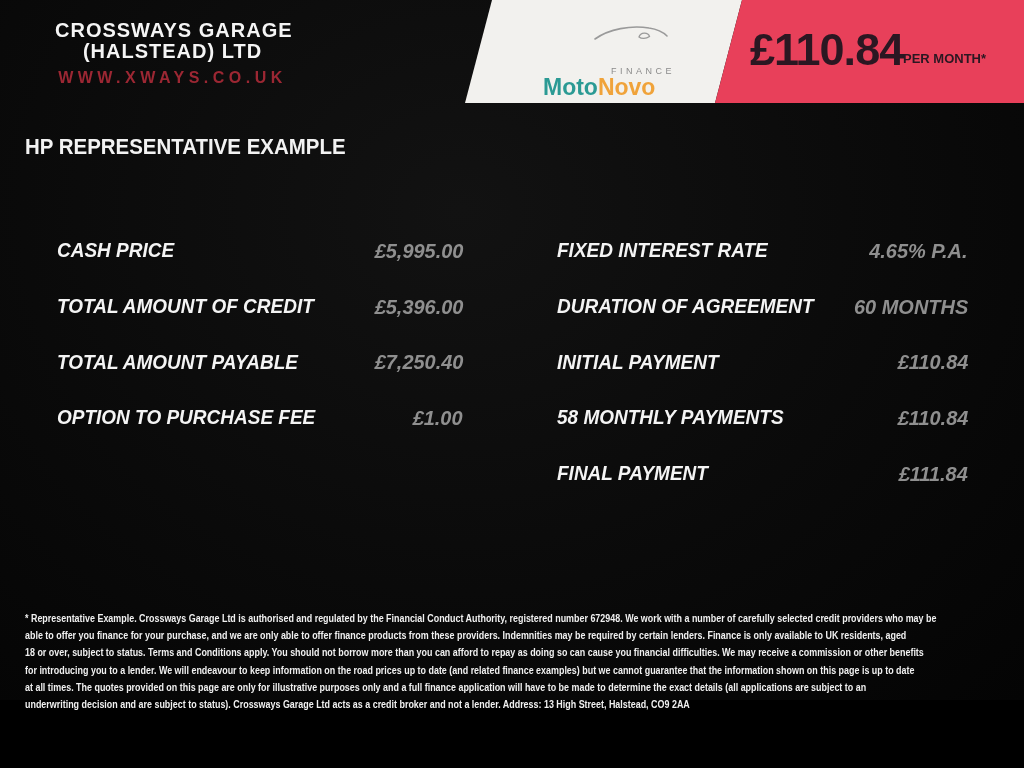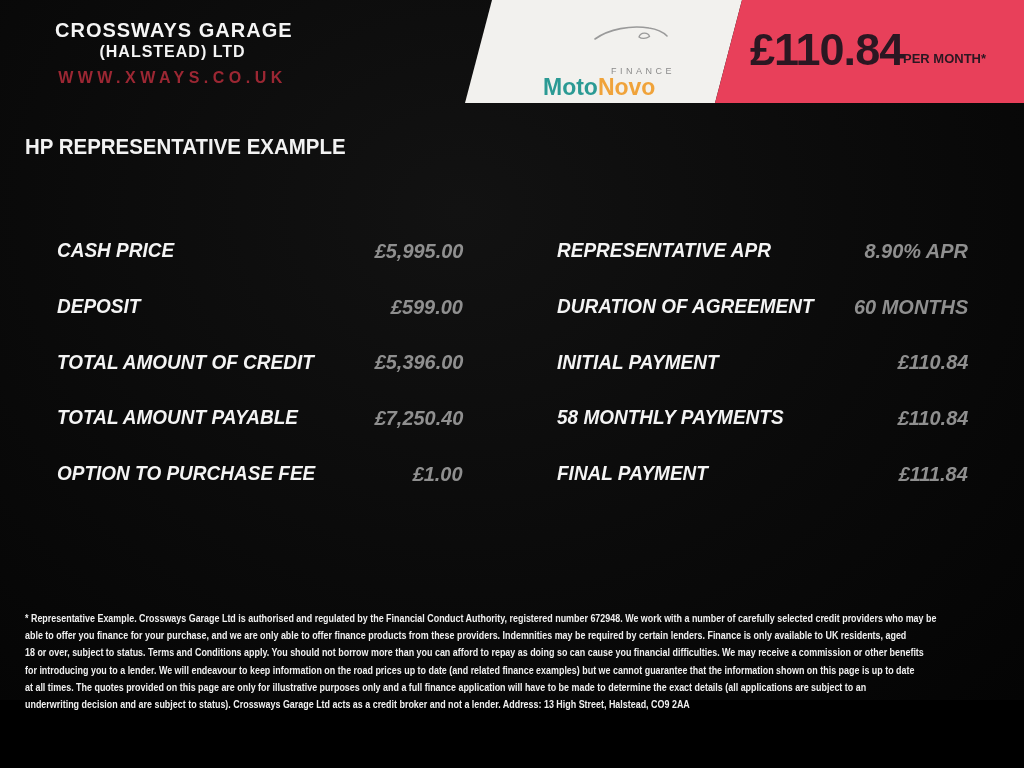--- a/index.html
+++ b/index.html
@@ -11,21 +11,21 @@
   }
   .page{
     position:relative;width:1024px;height:700px;
     background:radial-gradient(ellipse at 45% 30%, #121212 0%, #0a0a0a 55%, #040404 100%);
   }
 
   
   .banner{position:absolute;left:0;top:0;width:1024px;height:103px;}
   .dealer{position:absolute;left:55px;top:20px;width:235px;text-align:center;}
   .dealer-line1{color:#f5f5f5;font-weight:700;font-size:20px;letter-spacing:1px;line-height:21px;white-space:nowrap;}
-  .dealer-line2{color:#f5f5f5;font-weight:700;font-size:16px;letter-spacing:1px;line-height:21px;white-space:nowrap;}
+  .dealer-line2{color:#f5f5f5;font-weight:700;font-size:20px;letter-spacing:1px;line-height:21px;white-space:nowrap;}
   .dealer-site{margin-top:7px;color:#9c2733;font-weight:700;font-size:16px;letter-spacing:4.5px;white-space:nowrap;}
 
   .panel-white{
     position:absolute;inset:0;background:#f2f1ee;
     clip-path:polygon(492px 0, 742px 0, 715px 103px, 465px 103px);
   }
   .panel-red{
     position:absolute;inset:0;background:#e8405a;
     clip-path:polygon(742px 0, 1024px 0, 1024px 103px, 715px 103px);
   }
@@ -96,41 +96,37 @@
   </header>
 
   <h1 class="heading">HP REPRESENTATIVE EXAMPLE</h1>
 
   <section class="col col-left">
     <div class="frow">
       <span class="flabel">CASH PRICE</span>
       <span class="fvalue">£5,995.00</span>
     </div>
     <div class="frow">
-      <span class="flabel">DEPOSIT</span>
-      <span class="fvalue">£599.00</span>
-    </div>
-    <div class="frow">
       <span class="flabel">TOTAL AMOUNT OF CREDIT</span>
       <span class="fvalue">£5,396.00</span>
     </div>
     <div class="frow">
       <span class="flabel">TOTAL AMOUNT PAYABLE</span>
       <span class="fvalue">£7,250.40</span>
     </div>
     <div class="frow">
       <span class="flabel">OPTION TO PURCHASE FEE</span>
       <span class="fvalue">£1.00</span>
     </div>
   </section>
 
   <section class="col col-right">
     <div class="frow">
-      <span class="flabel">REPRESENTATIVE APR</span>
-      <span class="fvalue">8.90% APR</span>
+      <span class="flabel">FIXED INTEREST RATE</span>
+      <span class="fvalue">4.65% P.A.</span>
     </div>
     <div class="frow">
       <span class="flabel">DURATION OF AGREEMENT</span>
       <span class="fvalue">60 MONTHS</span>
     </div>
     <div class="frow">
       <span class="flabel">INITIAL PAYMENT</span>
       <span class="fvalue">£110.84</span>
     </div>
     <div class="frow">

